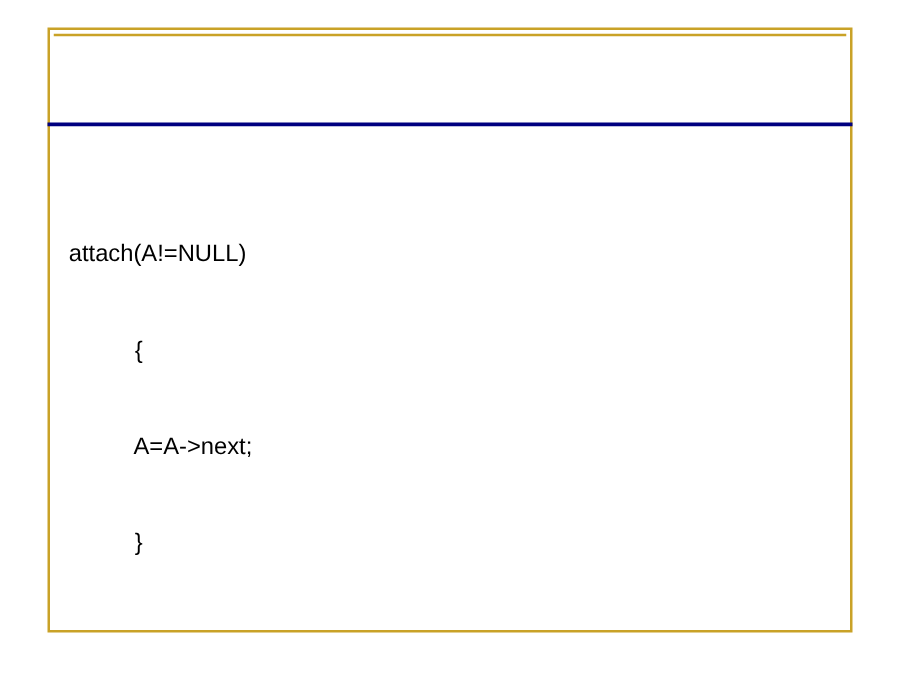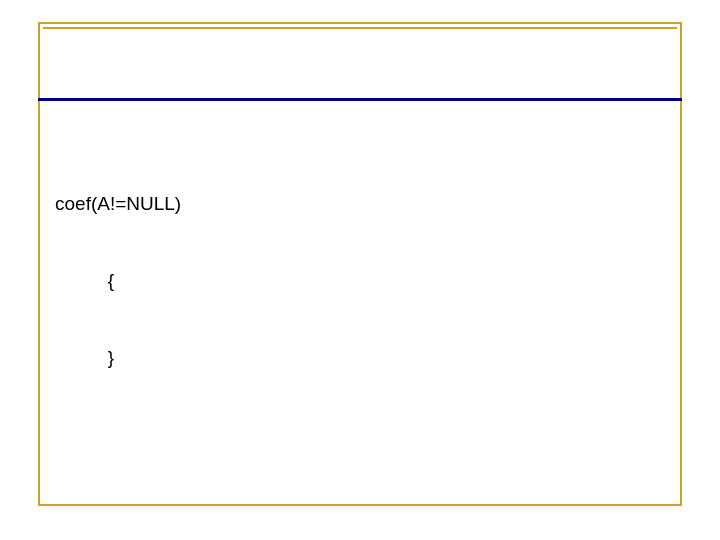--- a/index.html
+++ b/index.html
@@ -58,22 +58,23 @@
 </head>
 <body>
 
 <div class="slide">
   <div class="frame">
     <div class="frame-inner-top"></div>
   </div>
   <div class="top-rule"></div>
 
   <div class="code-area">
-    <div class="code-line">coef(A!=NULL)</div>
+    <div class="code-line">attach(A!=NULL)</div>
     <div class="code-line">          {</div>
+    <div class="code-line">          A=A-&gt;next;</div>
     <div class="code-line">          }</div>
     
     
     
     
     
     <div class="code-line"></div>
     
     
   </div>

